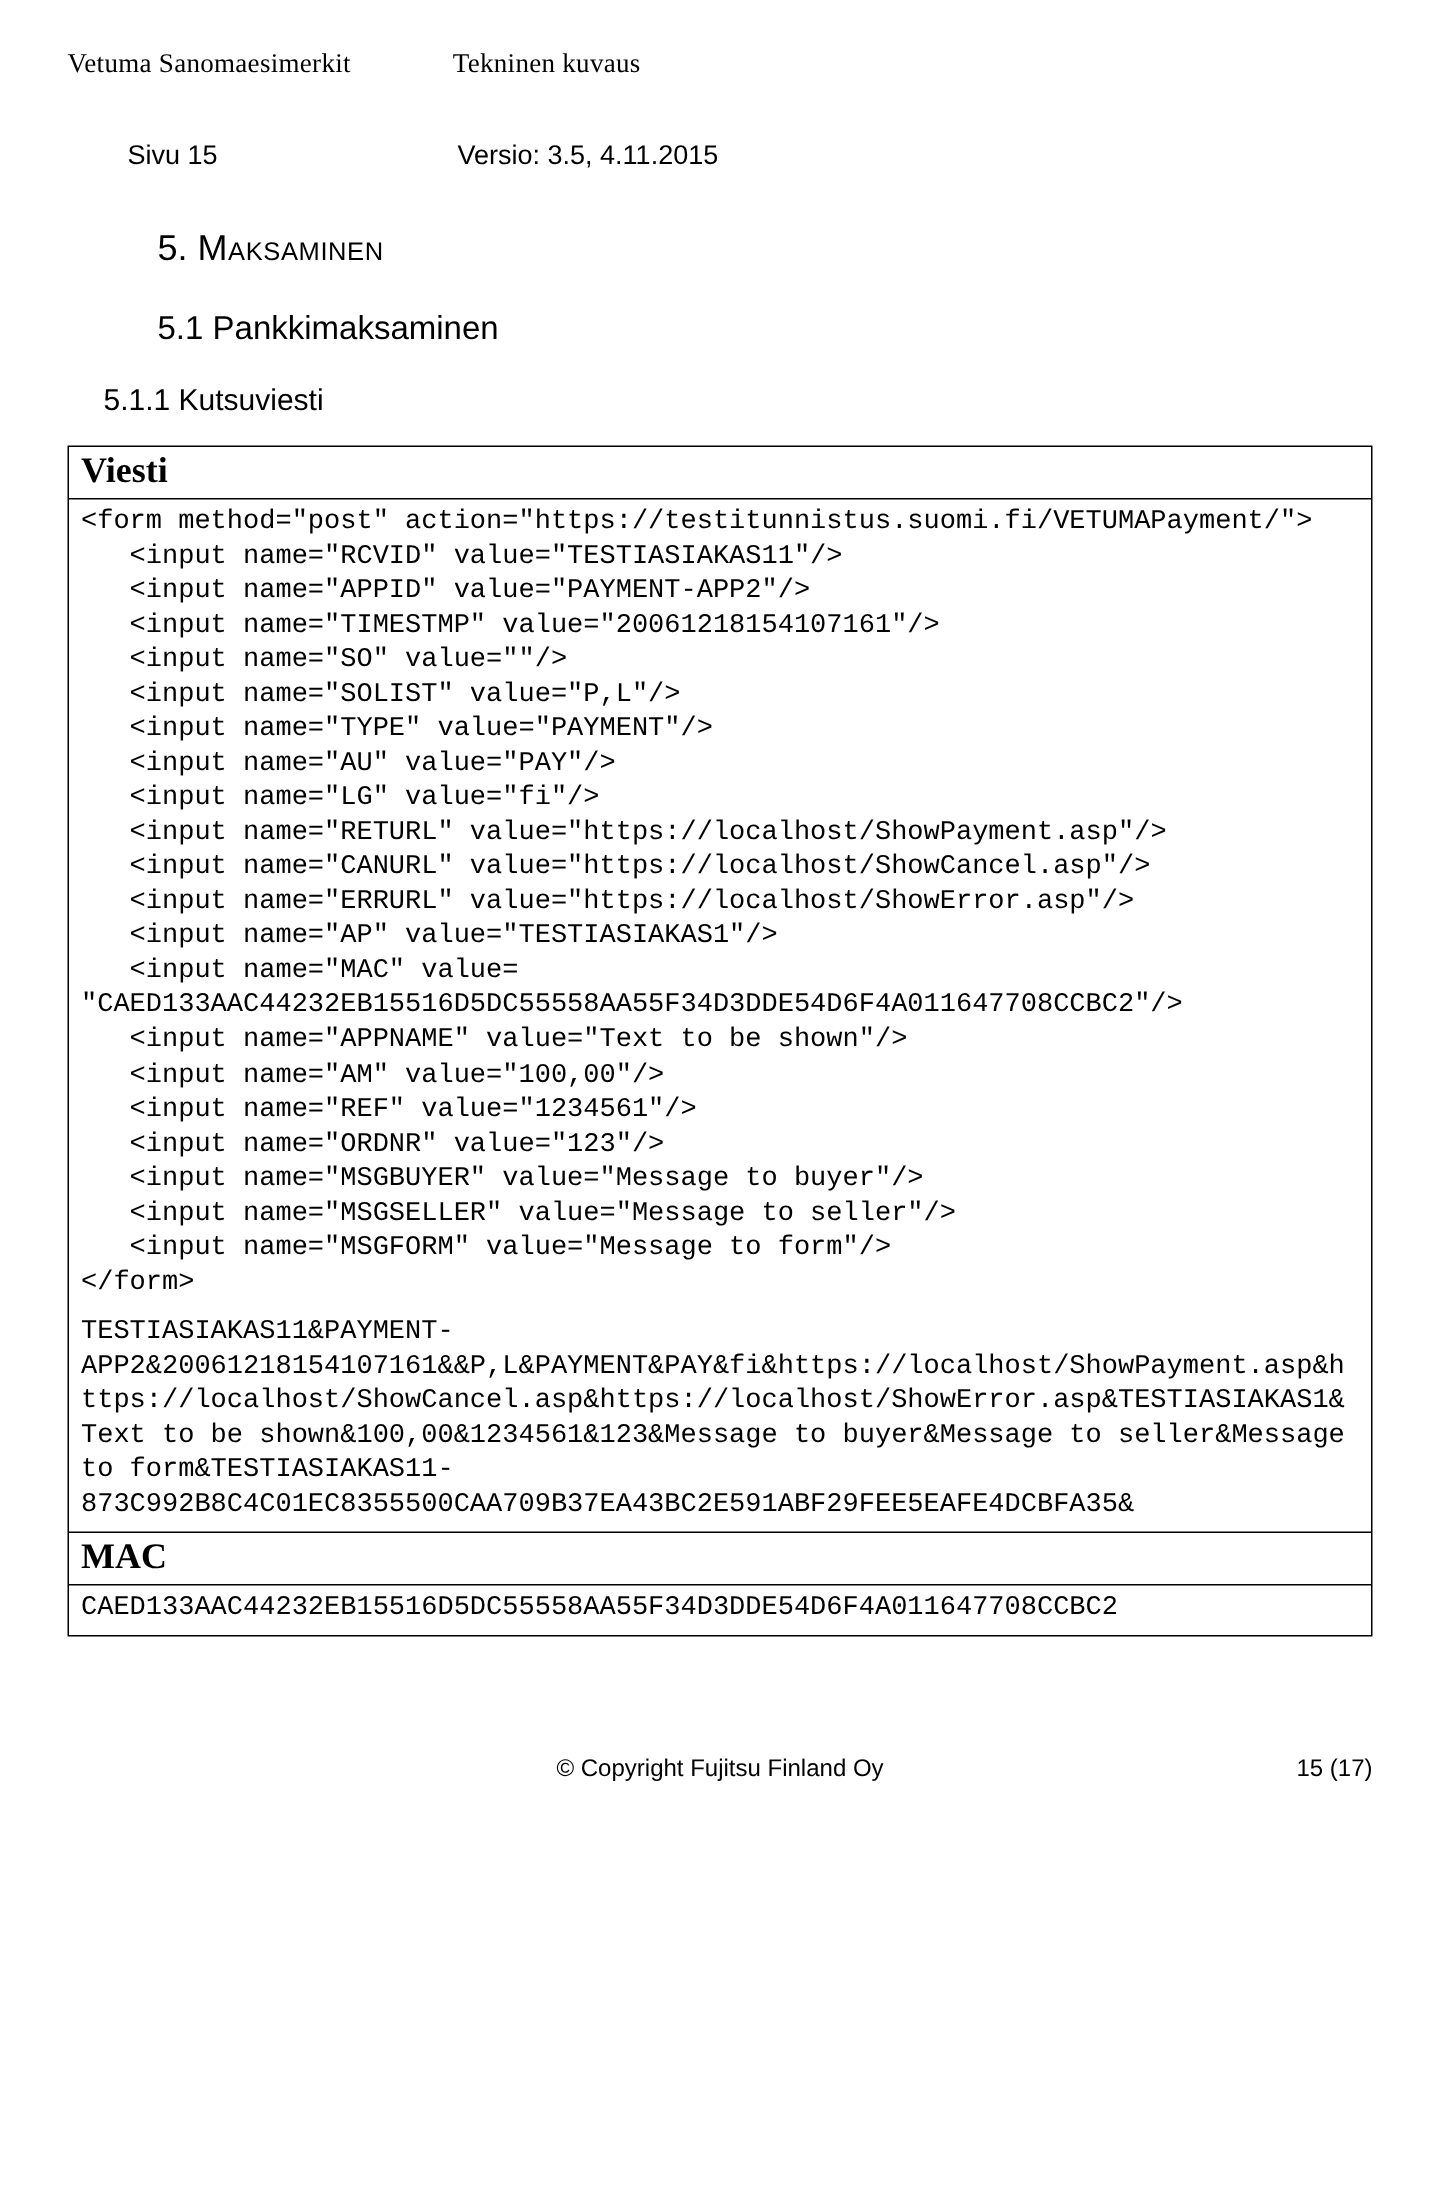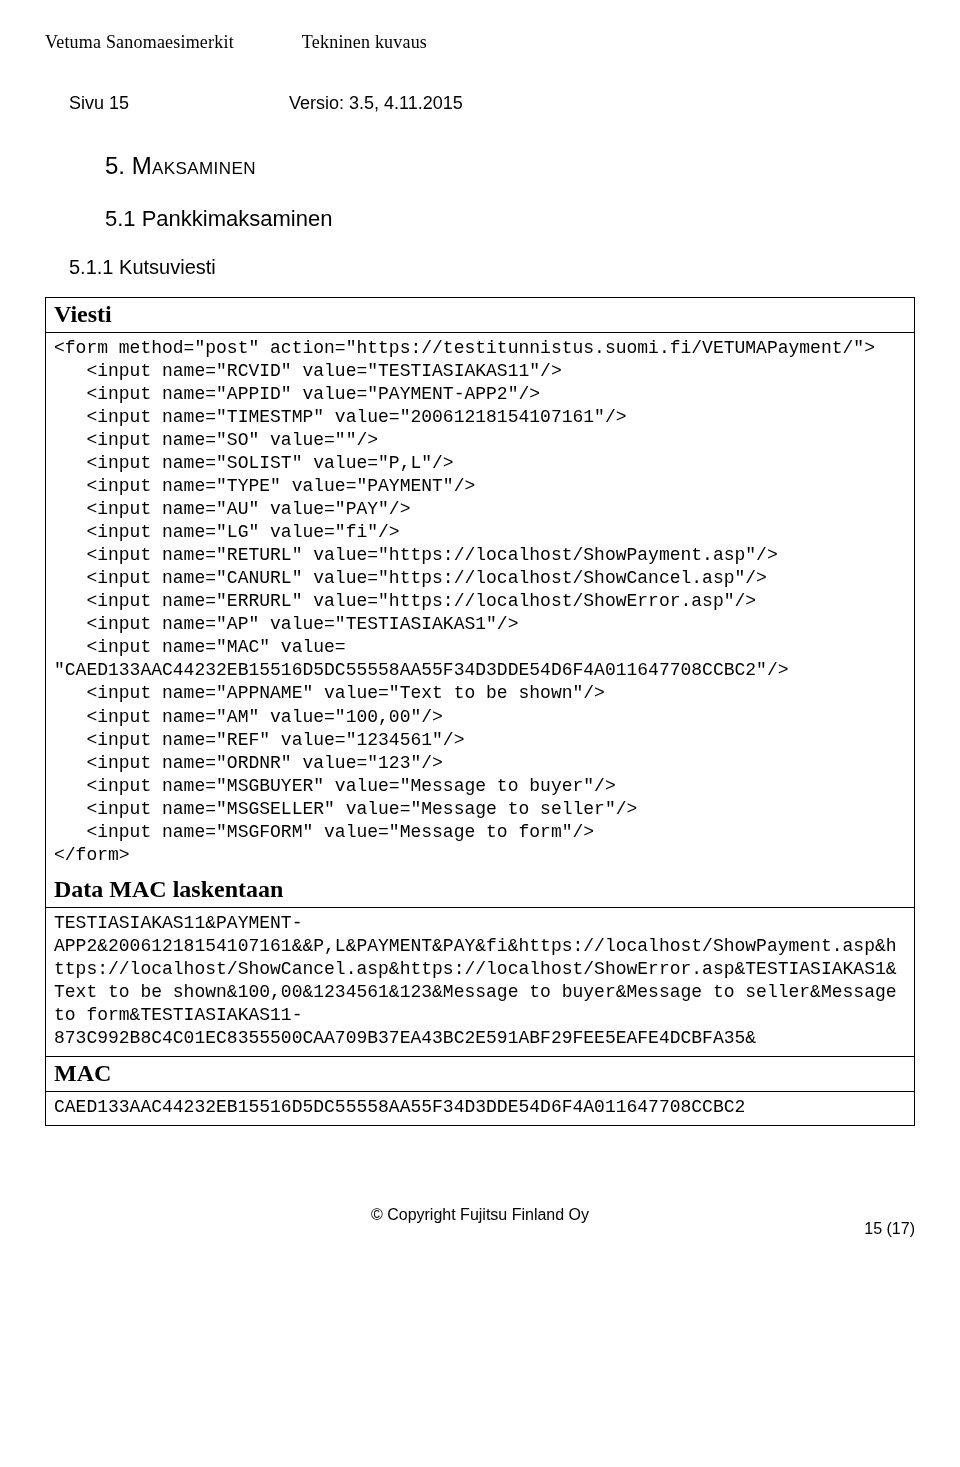--- a/index.html
+++ b/index.html
@@ -28,21 +28,21 @@
     font-family: Liberation Serif, serif;
   }
   .logo {
     margin-top: -6px;
   }
   .logo svg { display: block; }
   .meta-row {
     display: flex;
     font-family: Arial, Helvetica, sans-serif;
     font-size: 18px;
-    margin-left: 24px;
+    margin-left: 40px;
     margin-bottom: 38px;
   }
   .meta-row .page-no { width: 220px; }
   h1, h2, h3 {
     font-family: Arial, Helvetica, sans-serif;
     font-weight: 400;
     margin: 0;
   }
   .h-section {
     font-size: 24px;
@@ -85,21 +85,21 @@
   .footer {
     margin-top: 80px;
     text-align: center;
     font-family: Arial, Helvetica, sans-serif;
     font-size: 16px;
     position: relative;
   }
   .footer .pg {
     position: absolute;
     right: 0;
-    top: 14px;
+    top: 0;
     font-size: 16px;
     text-align: center;
   }
 </style>
 </head>
 <body>
 
 <div class="page">
 
   <div class="topbar">
@@ -141,21 +141,20 @@
    &lt;input name="MAC" value=
 "CAED133AAC44232EB15516D5DC55558AA55F34D3DDE54D6F4A011647708CCBC2"/&gt;
    &lt;input name="APPNAME" value="Text to be shown"/&gt;
    &lt;input name="AM" value="100,00"/&gt;
    &lt;input name="REF" value="1234561"/&gt;
    &lt;input name="ORDNR" value="123"/&gt;
    &lt;input name="MSGBUYER" value="Message to buyer"/&gt;
    &lt;input name="MSGSELLER" value="Message to seller"/&gt;
    &lt;input name="MSGFORM" value="Message to form"/&gt;
 &lt;/form&gt;</div>
-    <div class="box-label">Data MAC laskentaan</div>
     <div class="mono">TESTIASIAKAS11&amp;PAYMENT-APP2&amp;20061218154107161&amp;&amp;P,L&amp;PAYMENT&amp;PAY&amp;fi&amp;https://localhost/ShowPayment.asp&amp;https://localhost/ShowCancel.asp&amp;https://localhost/ShowError.asp&amp;TESTIASIAKAS1&amp;Text to be shown&amp;100,00&amp;1234561&amp;123&amp;Message to buyer&amp;Message to seller&amp;Message to form&amp;TESTIASIAKAS11-873C992B8C4C01EC8355500CAA709B37EA43BC2E591ABF29FEE5EAFE4DCBFA35&amp;</div>
     <div class="box-label" style="border-top:1px solid #000">MAC</div>
     <div class="mono" style="border-bottom:none">CAED133AAC44232EB15516D5DC55558AA55F34D3DDE54D6F4A011647708CCBC2</div>
   </div>
 
   <div class="footer">
     <div>© Copyright Fujitsu Finland Oy</div>
     <div class="pg">15 (17)</div>
   </div>
 

